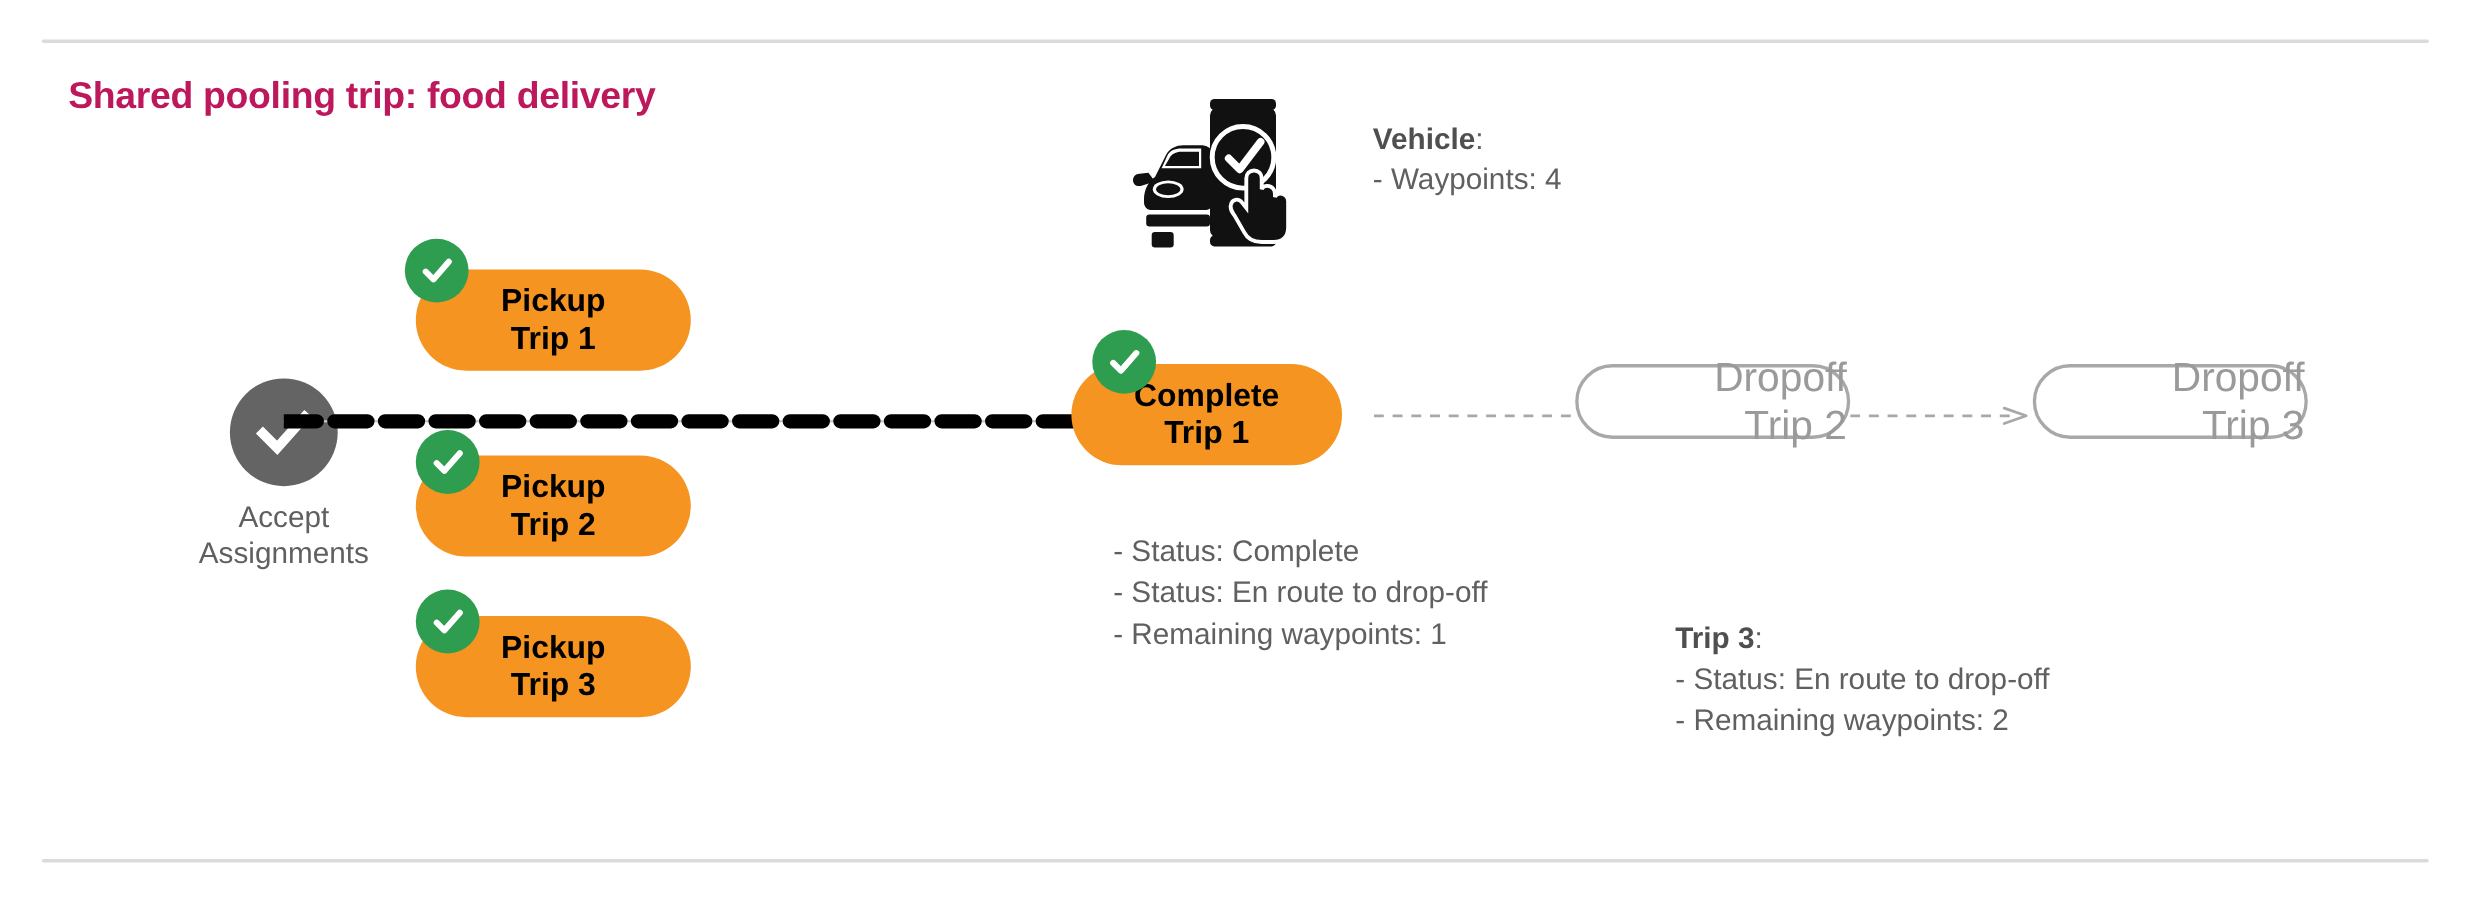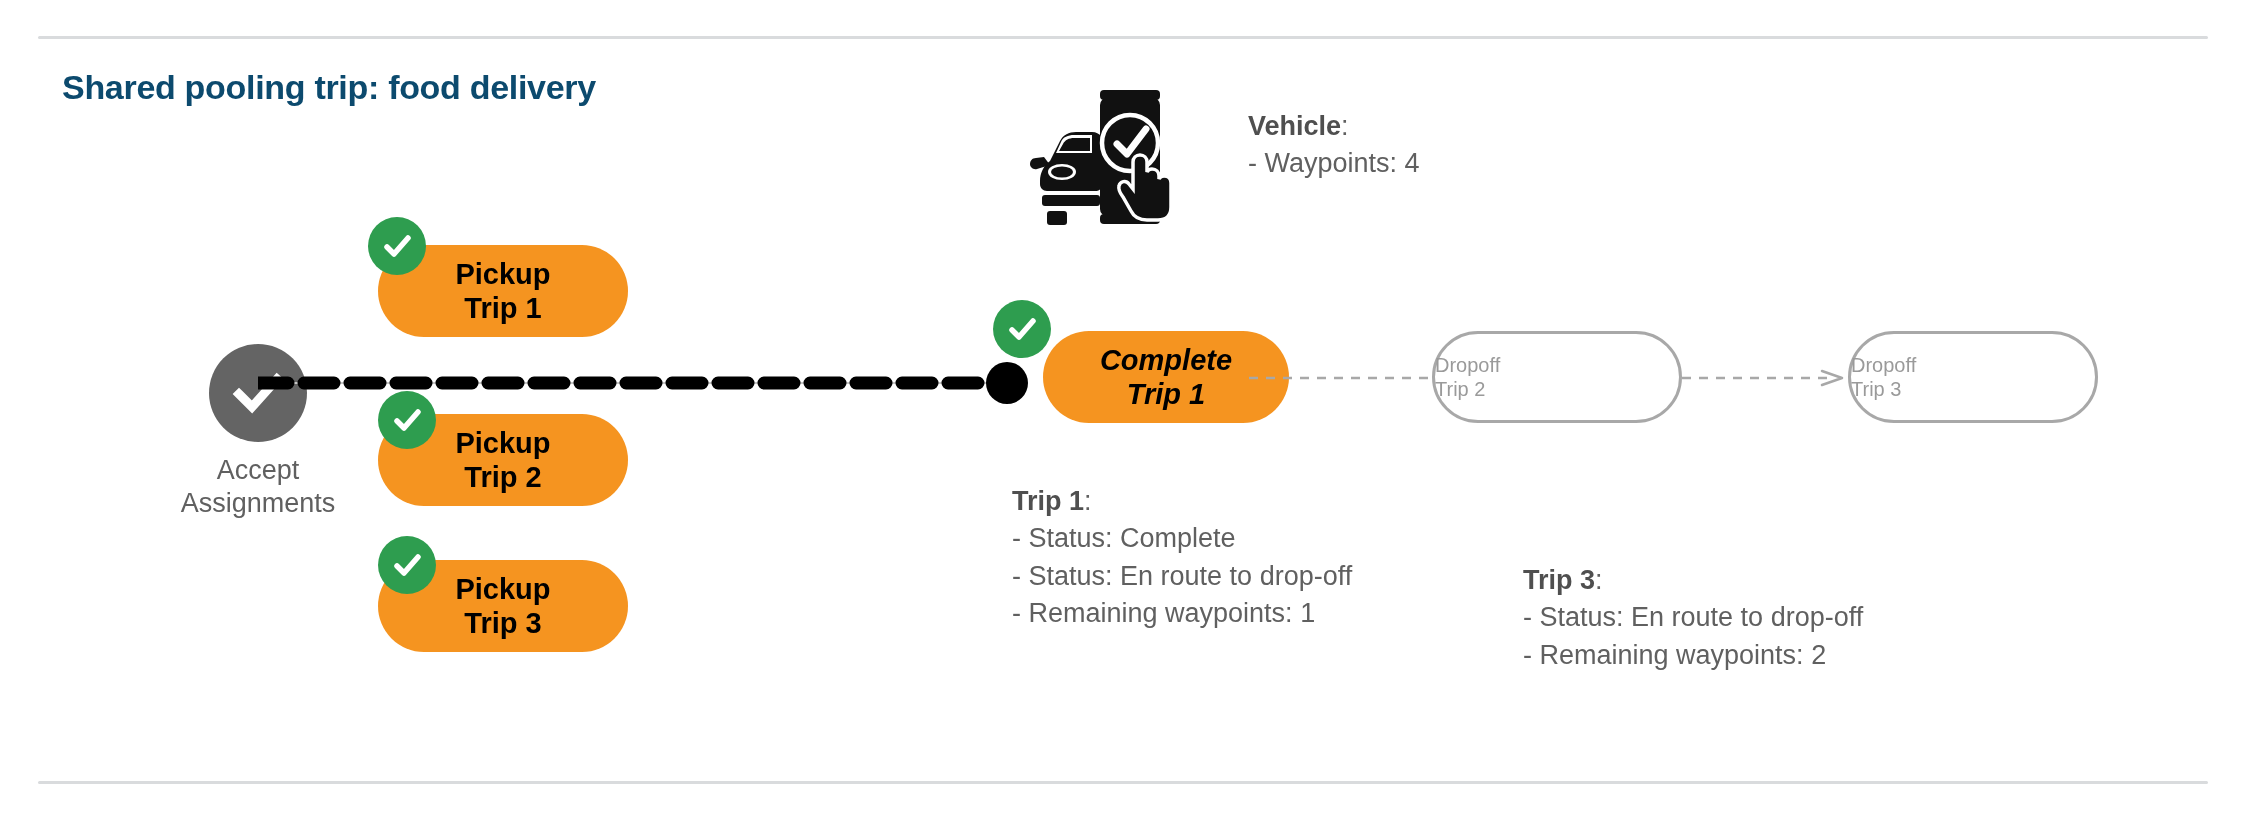--- a/index.html
+++ b/index.html
@@ -30,21 +30,21 @@
   .divider.top    { top: 36px; }
   .divider.bottom { top: 781px; }
 
   
   .page-title {
     position: absolute;
     left: 62px;
     top: 68px;
     font-size: 34px;
     font-weight: bold;
-    color: #0c4a6e;
+    color: #be185d;
     letter-spacing: -0.3px;
     white-space: nowrap;
   }
 
   
   .accept-node {
     position: absolute;
     left: 158px;
     top: 344px;
     width: 200px;
@@ -115,21 +115,21 @@
     font-size: 29px;
     font-weight: bold;
     line-height: 1.18;
     text-align: center;
   }
   .pill span { display: block; }
 
   .pill-pickup1 { left: 378px; top: 245px; }
   .pill-pickup2 { left: 378px; top: 414px; }
   .pill-pickup3 { left: 378px; top: 560px; }
-  .pill-complete { left: 1043px; top: 331px; width: 246px; font-style: italic; }
+  .pill-complete { left: 974px; top: 331px; width: 246px; }
 
   
   .check-badge {
     position: absolute;
     width: 58px;
     height: 58px;
     border-radius: 50%;
     background: #2E9D4F;
     display: flex;
     align-items: center;
@@ -138,30 +138,30 @@
   }
   .badge-p1 { left: 368px; top: 217px; }
   .badge-p2 { left: 378px; top: 391px; }
   .badge-p3 { left: 378px; top: 536px; }
   .badge-c1 { left: 993px; top: 300px; }
 
   
   .pill-outline {
     position: absolute;
     width: 250px;
-    height: 92px;
+    height: 68px;
     border-radius: 46px;
     border: 3px solid #a8a8a8;
     background: #ffffff;
     color: #9a9a9a;
     display: flex;
     flex-direction: column;
-    align-items: flex-start;
+    align-items: flex-end;
     justify-content: center;
-    font-size: 20px;
+    font-size: 37px;
     line-height: 1.2;
     text-align: center;
     box-sizing: border-box;
   }
   .pill-dropoff2 { left: 1432px; top: 331px; }
   .pill-dropoff3 { left: 1848px; top: 331px; }
 
   
   .gray-arrow {
     position: absolute;
@@ -314,21 +314,20 @@
              C132 91 130 92 129 94 L129 91 C129 87 126 84 122 84
              C120 84 118 85 117 87 L117 77 C117 73 114 70 110 70 Z" fill="#111111" stroke="#ffffff" stroke-width="3.5"></path>
   </svg>
 
   <div class="info-block info-vehicle">
     <span class="row"><span class="lead">Vehicle</span><span>:</span></span>
     <span class="row">- Waypoints: 4</span>
   </div>
 
   <div class="info-block info-trip12">
-    <span class="row"><span class="lead">Trip 1</span><span>:</span></span>
     <span class="row">- Status:  Complete</span>
     <span class="row">- Status:  En route to drop-off</span>
     <span class="row">- Remaining waypoints: 1</span>
   </div>
 
   <div class="info-block info-trip3">
     <span class="row"><span class="lead">Trip 3</span><span>:</span></span>
     <span class="row">- Status:  En route to drop-off</span>
     <span class="row">- Remaining waypoints: 2</span>
   </div>

